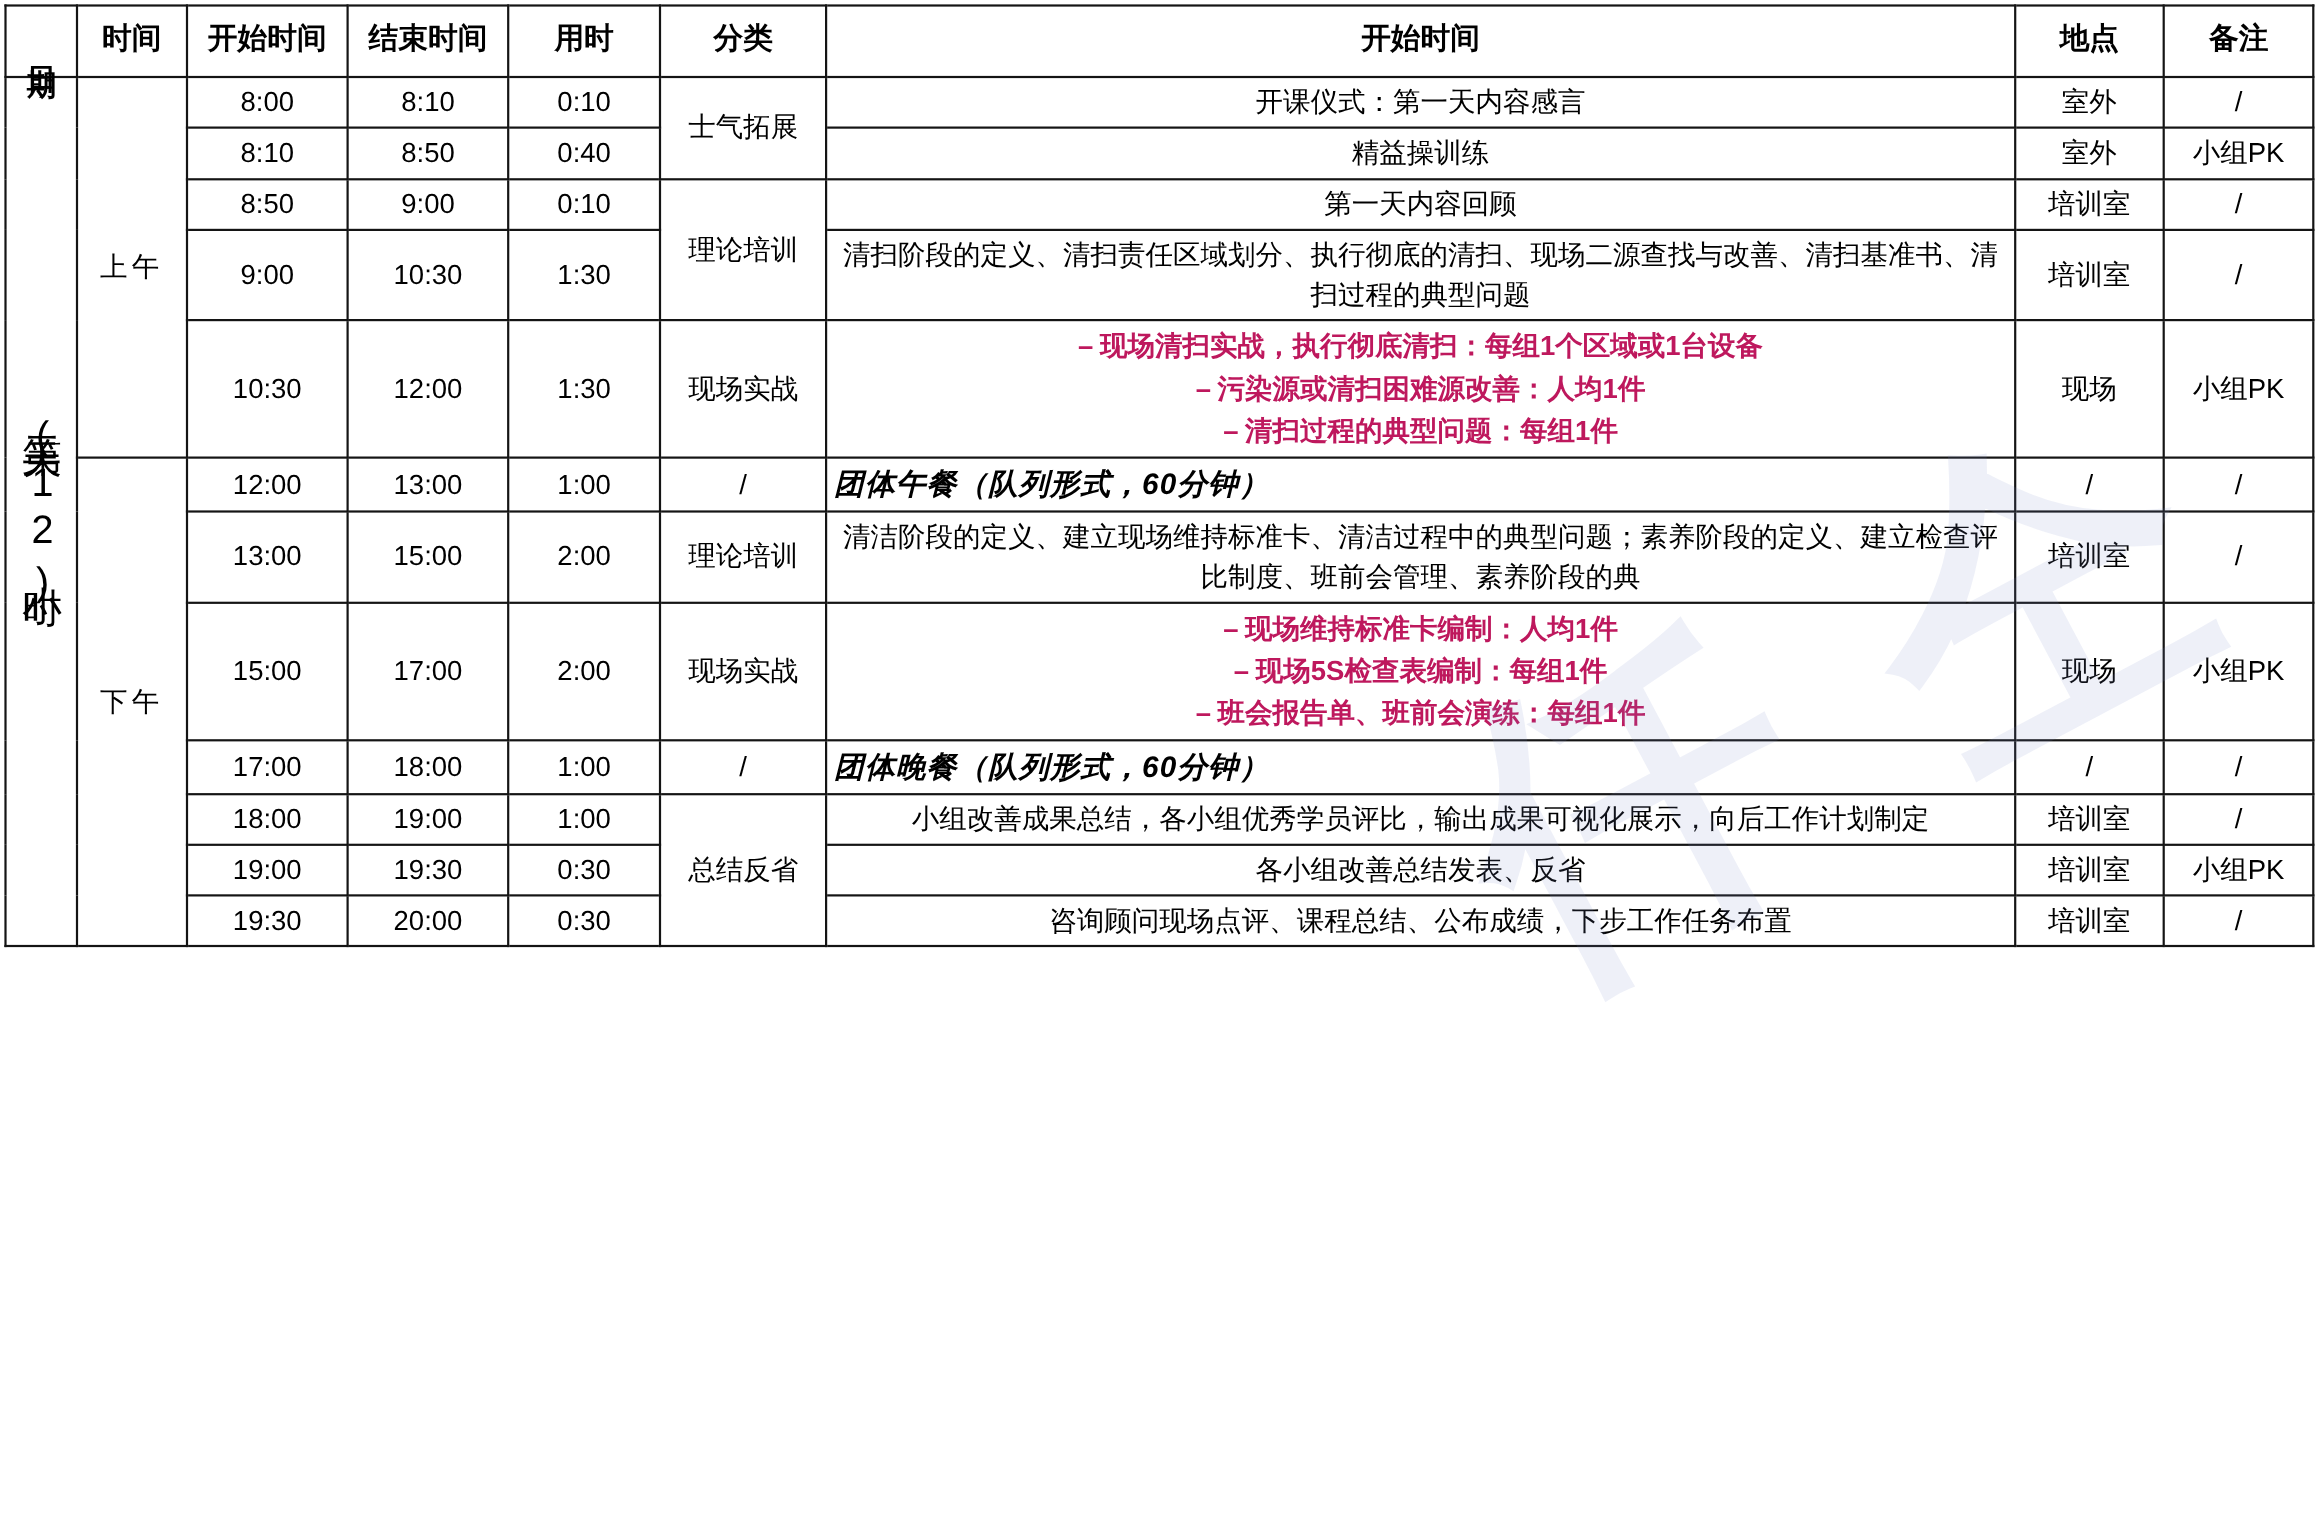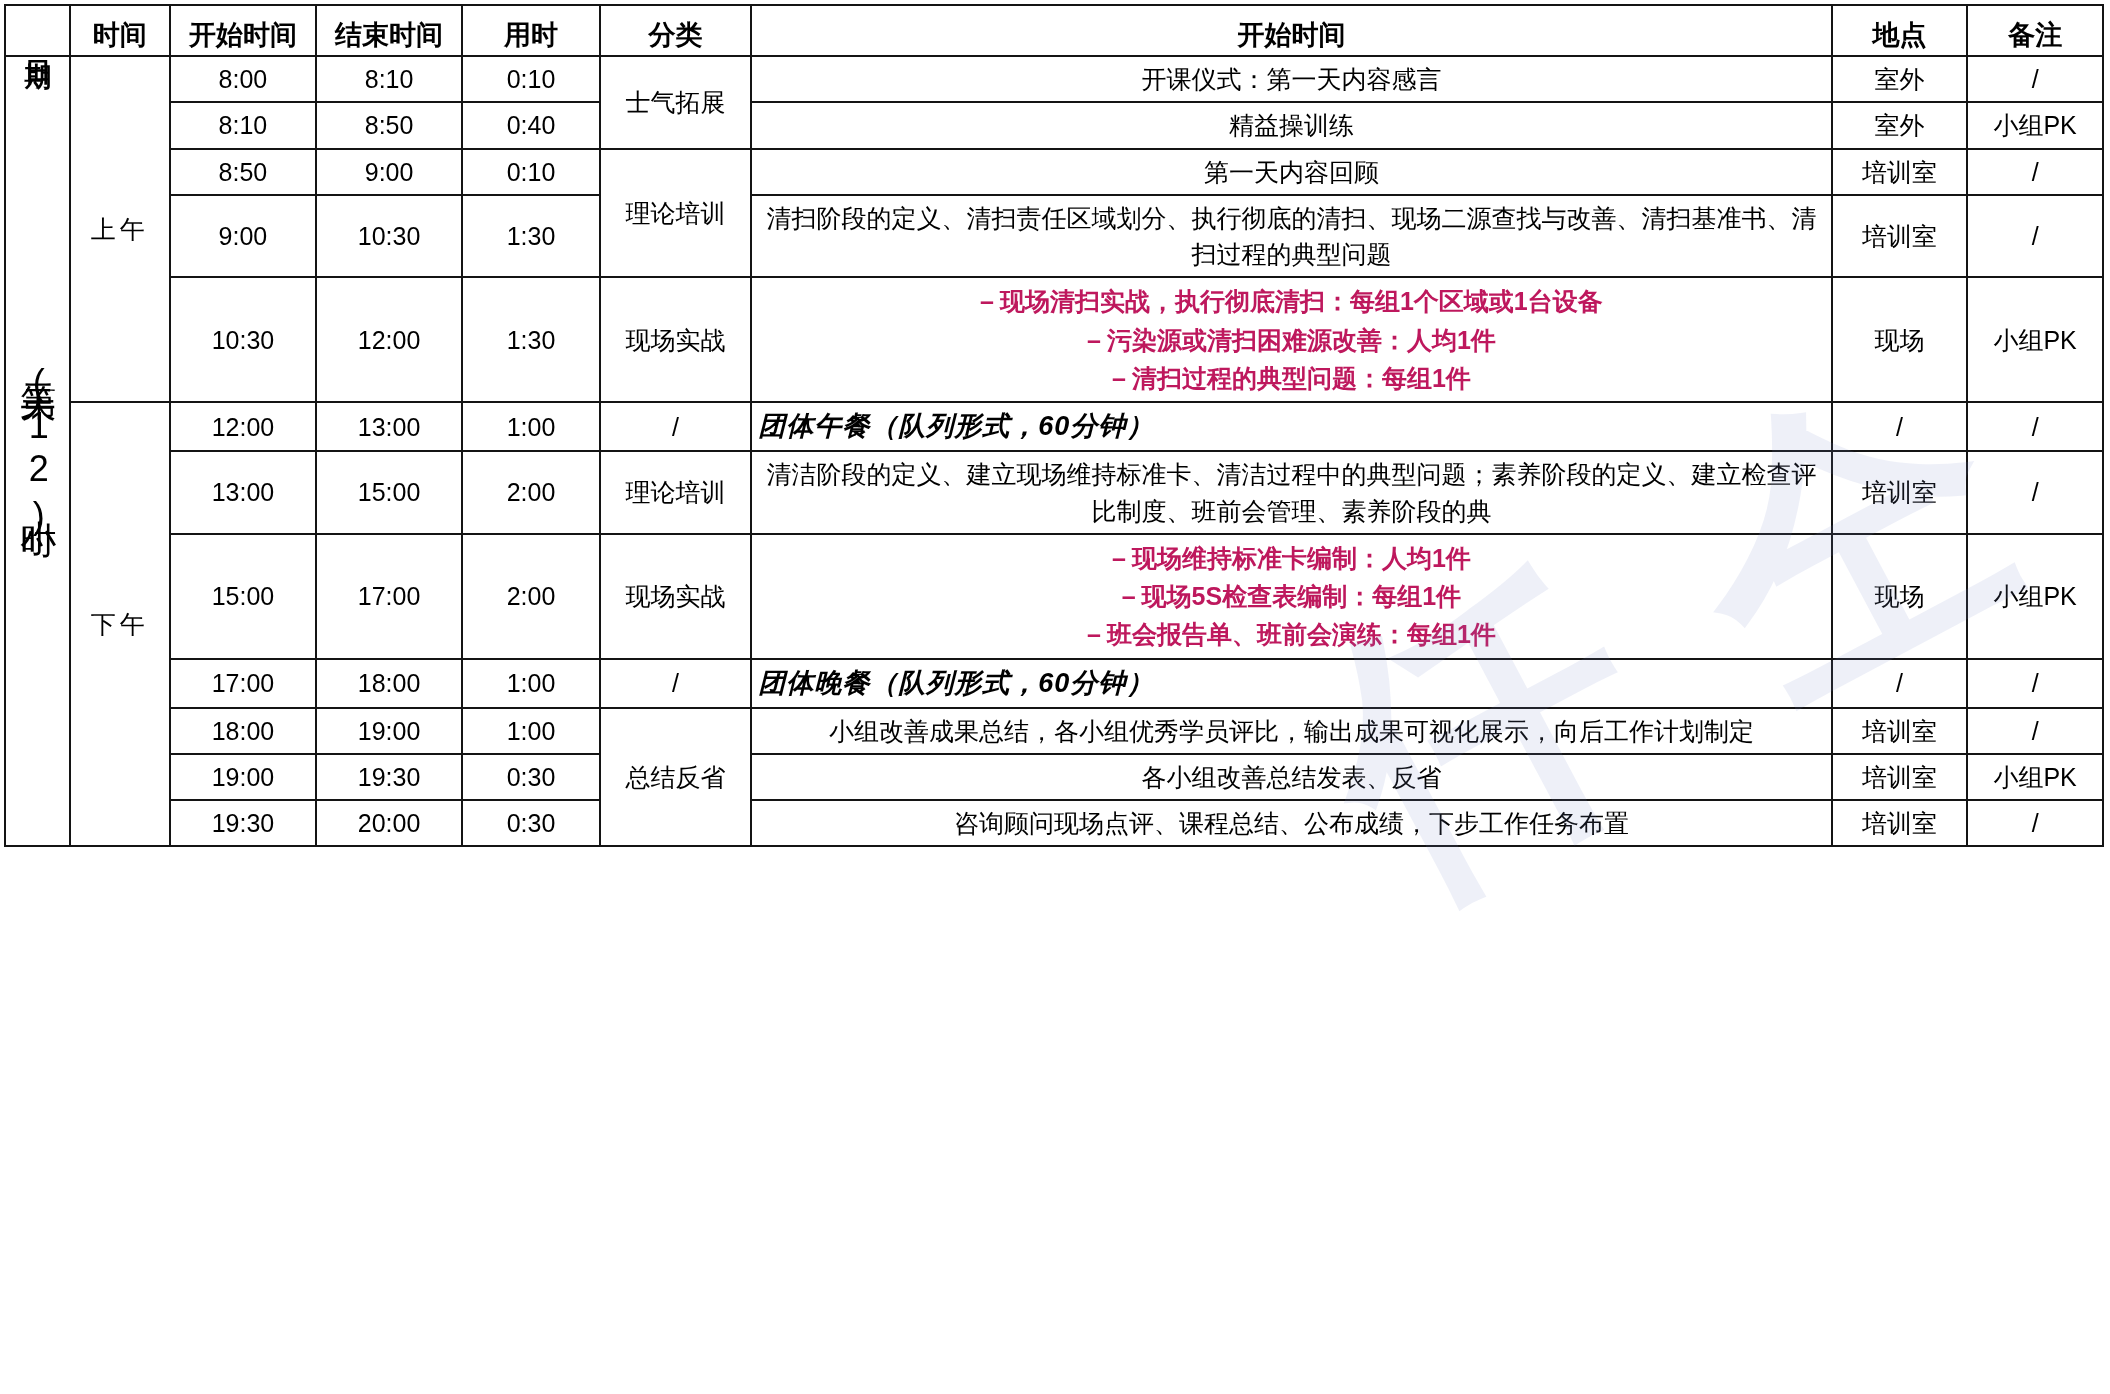--- a/index.html
+++ b/index.html
@@ -34,21 +34,21 @@
     font-size: 25px;
     line-height: 1.45;
     text-align: center;
     vertical-align: middle;
     background: transparent;
   }
   table.schedule thead th {
     font-weight: bold;
     font-size: 27px;
     padding-top: 10px;
-    padding-bottom: 0;
+    padding-bottom: 14px;
   }
   
   .col-date    { width: 62px; }
   .col-period  { width: 96px; }
   .col-start   { width: 140px; }
   .col-end     { width: 140px; }
   .col-dur     { width: 132px; }
   .col-cat     { width: 145px; }
   .col-content { width: 1035px; }
   .col-place   { width: 130px; }

